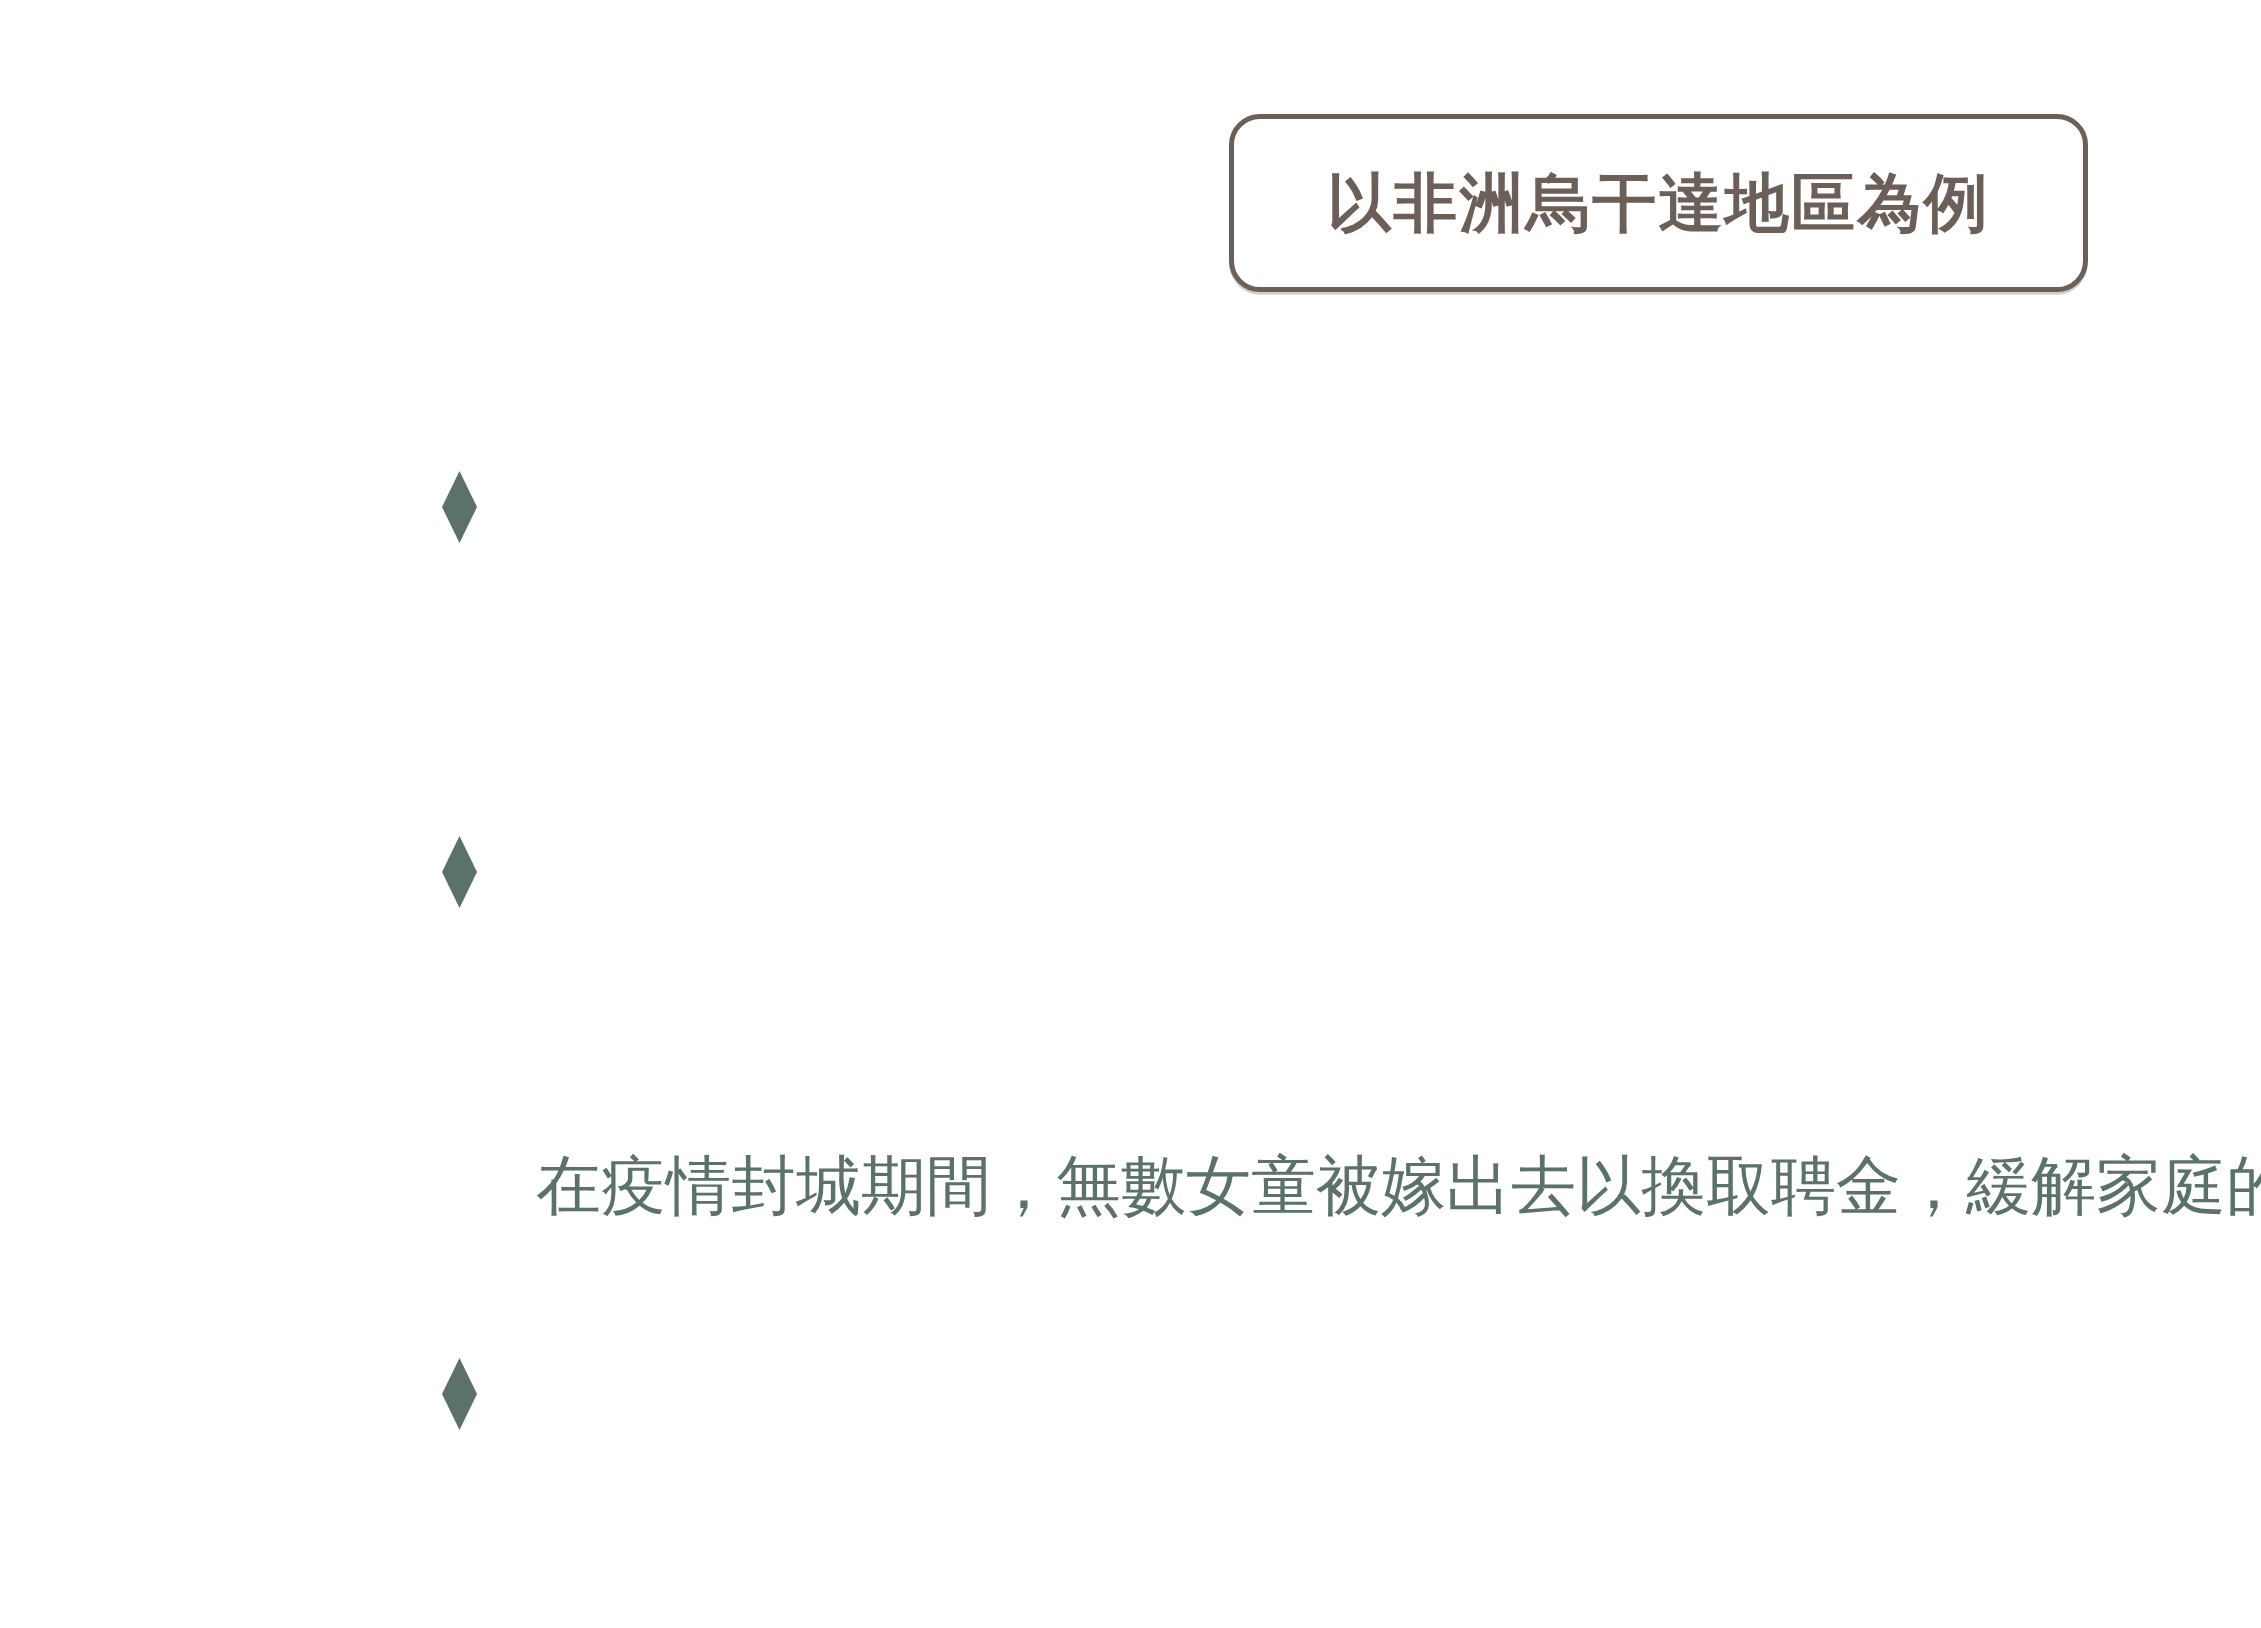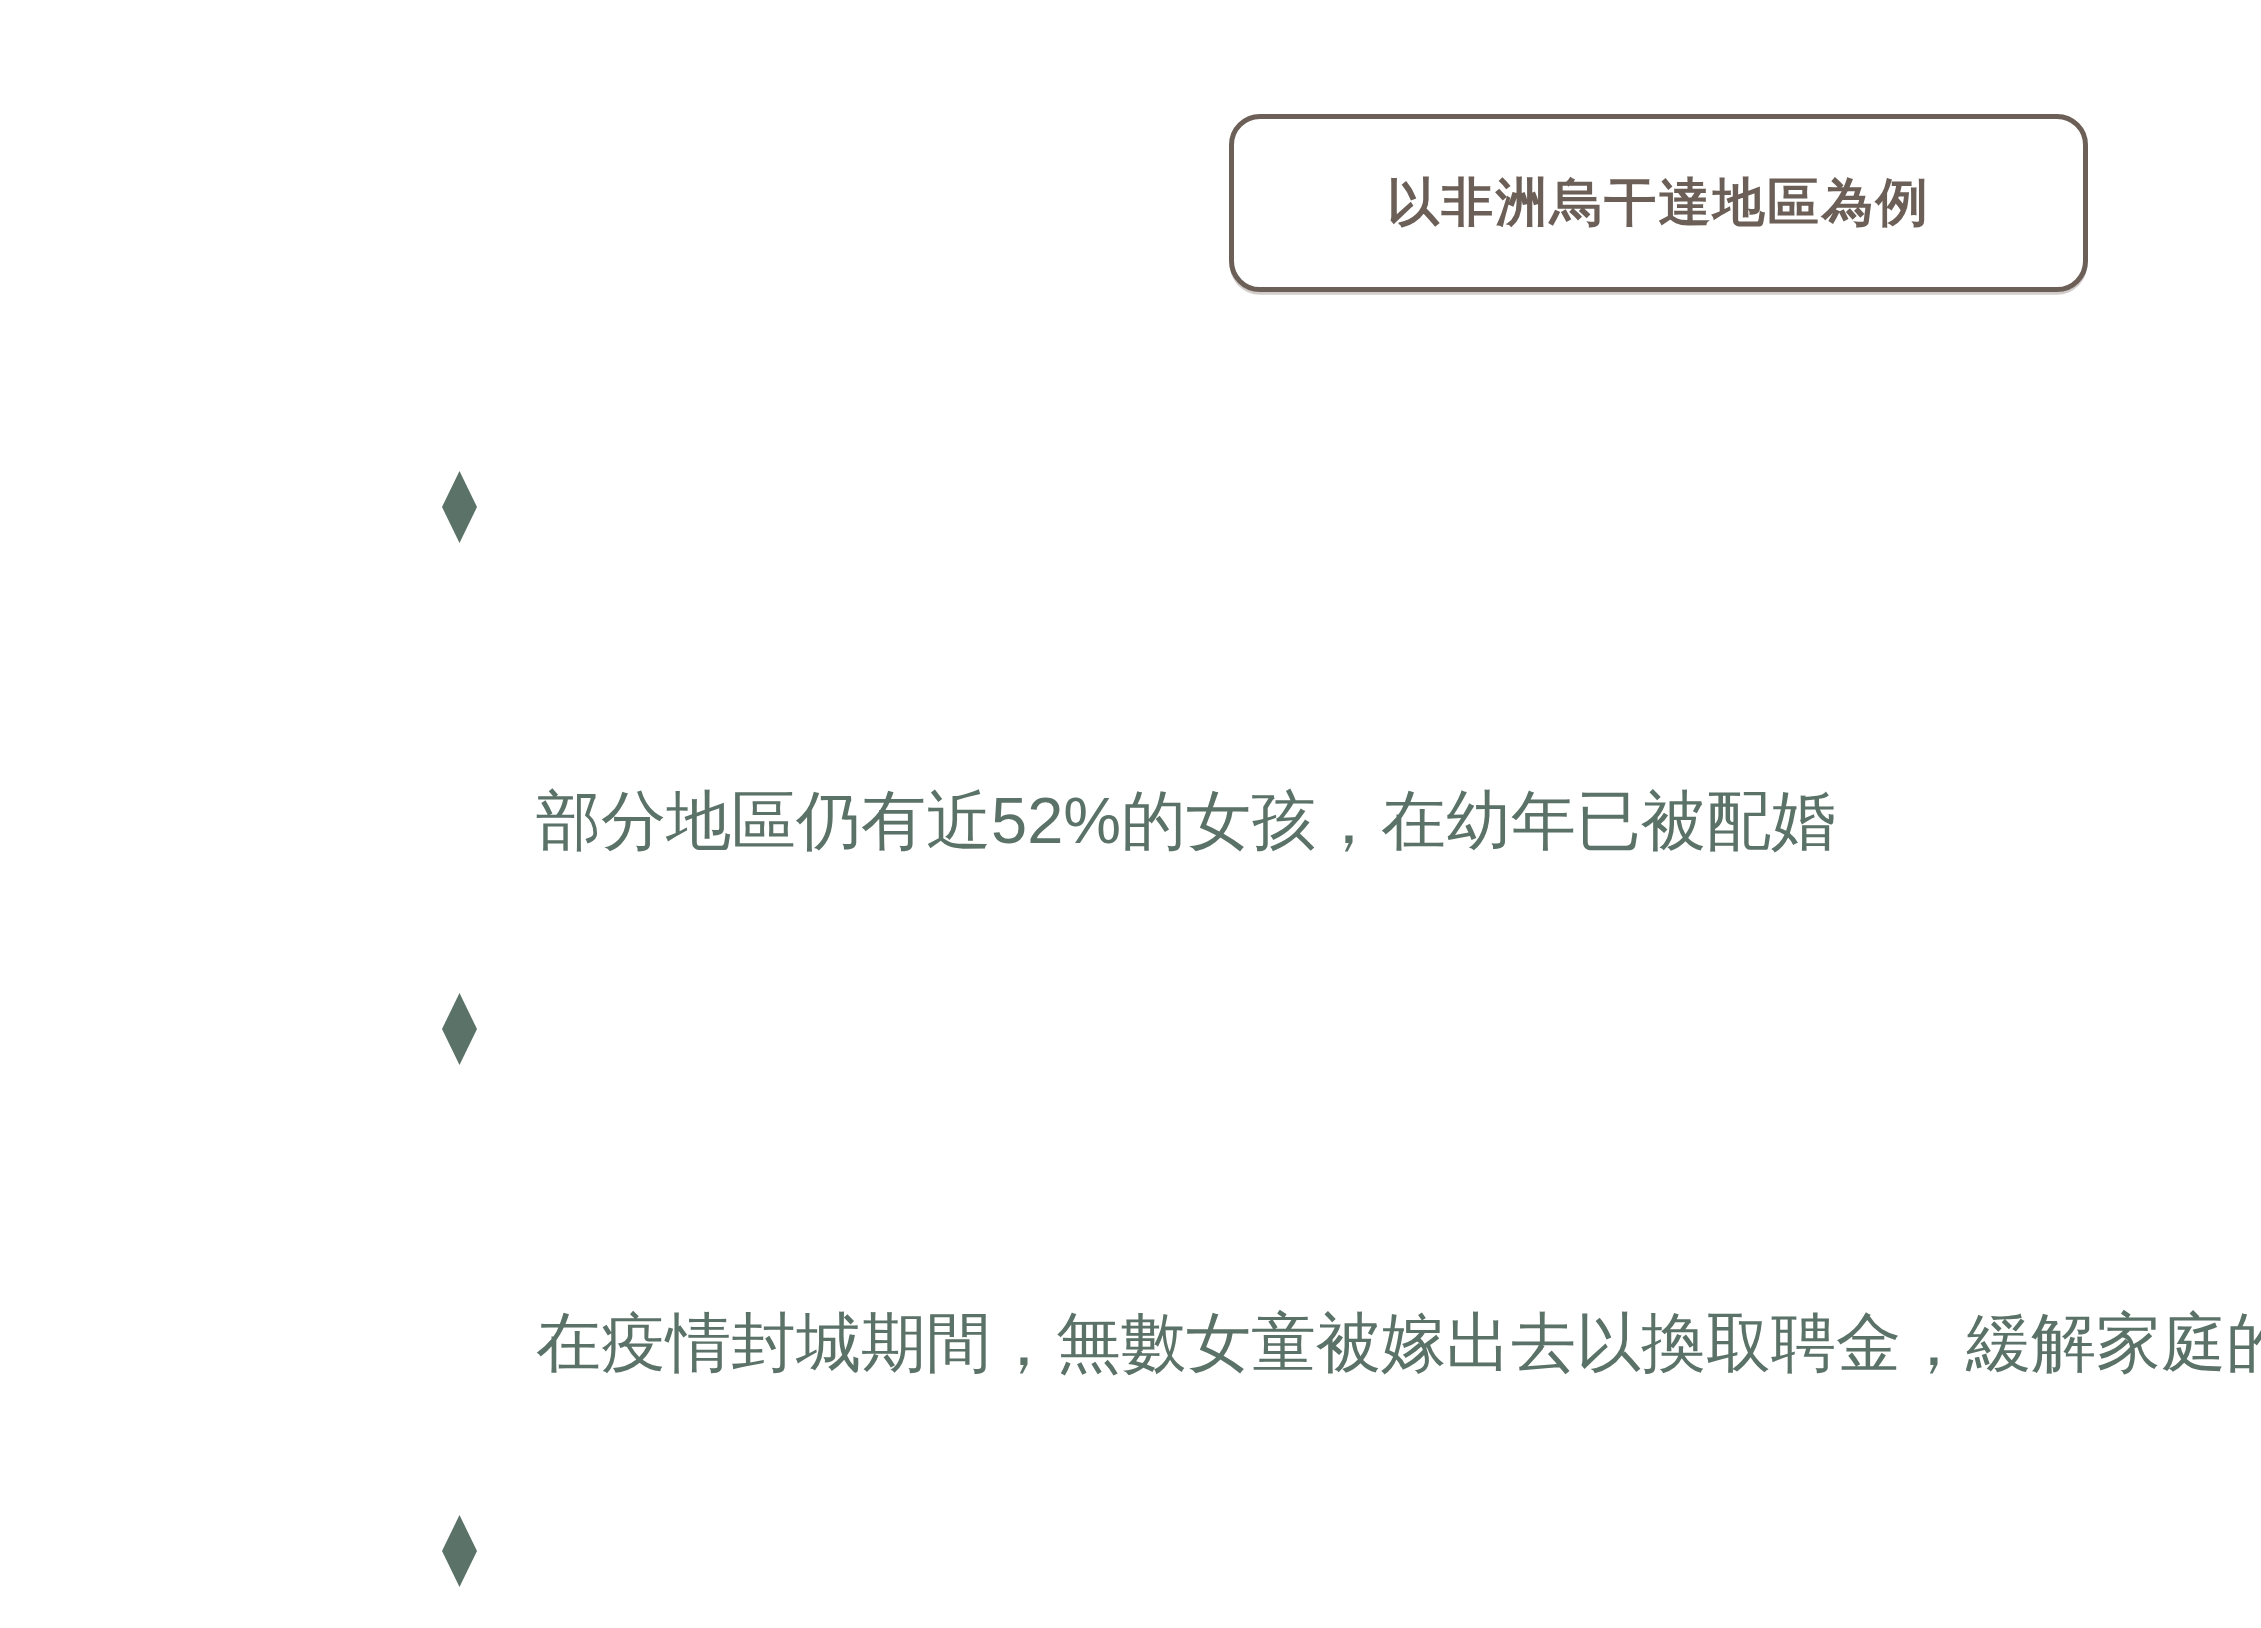--- a/index.html
+++ b/index.html
@@ -31,21 +31,21 @@
     border: 5px solid var(--title-color, #6b5f57);
     border-radius: 31px;
     display: flex;
     align-items: center;
     justify-content: center;
     background: #ffffff;
     box-shadow: 0 3.2px 0 -0.5px rgba(155, 145, 140, 0.45);
   }
   .title-box .title-text {
     color: var(--title-color, #6b5f57);
-    font-size: 52px;
+    font-size: 64px;
     font-weight: 600;
     letter-spacing: 2.3px;
     white-space: nowrap;
   }
 
   
   ul.bullets {
     position: absolute;
     left: 442px;
     top: 428px;
@@ -79,21 +79,20 @@
 
 <div class="slide">
 
   <div class="title-box">
     <span class="title-text">以非洲烏干達地區為例</span>
   </div>
 
   <ul class="bullets">
     <li>
       <span class="diamond"></span>
-      <span>部分地區仍有近52%的女孩，在幼年已被配婚</span>
     </li>
     <li>
       <span class="diamond"></span>
       <span>在疫情封城期間，無數女童被嫁出去以換取聘金，緩解家庭的經濟困境</span>
     </li>
     <li>
       <span class="diamond"></span>
       
     </li>
 

